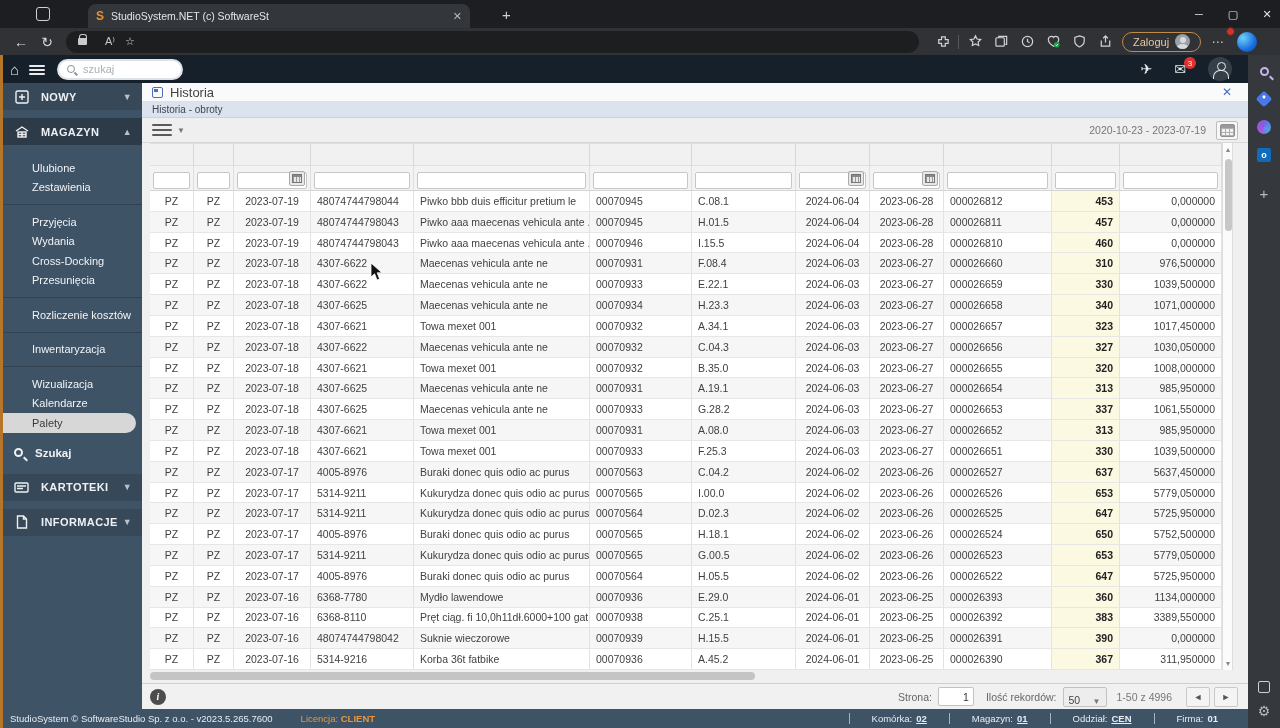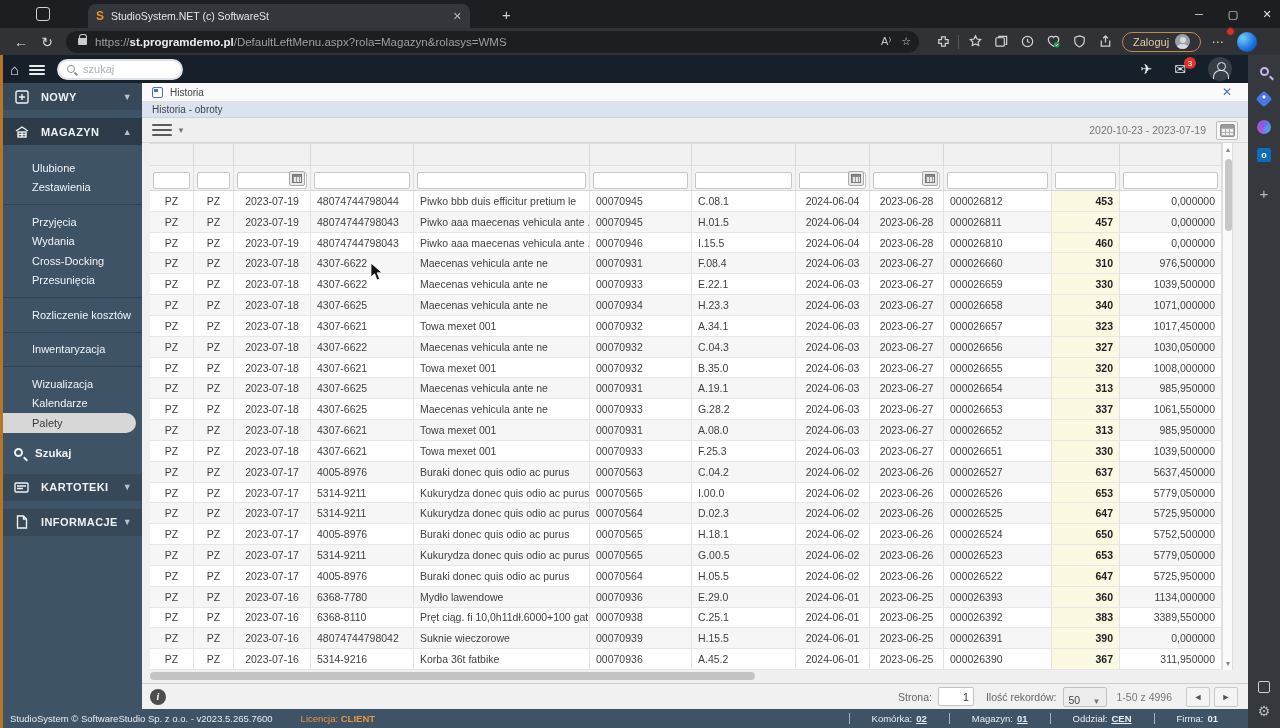--- a/index.html
+++ b/index.html
@@ -79,21 +79,21 @@
   .sdiv{height:1px;background:rgba(0,0,0,.2);margin:7px 0;}
   #searchrow{height:26px;display:flex;align-items:center;padding-left:14px;font-size:11.5px;font-weight:bold;margin-top:7px;}
   #searchrow .smag2{width:9px;height:9px;border:2px solid #eef1f4;border-radius:50%;position:relative;margin-right:12px;}
   #searchrow .smag2:after{content:"";position:absolute;left:7px;top:8px;width:5px;height:2px;background:#eef1f4;transform:rotate(45deg);}
 
   
   #content{position:absolute;left:142px;top:83px;width:1106px;height:626px;background:#f0f0f0;}
   #wintitle{height:19px;background:#fafafa;border-bottom:1px solid #e0e0e0;display:flex;align-items:center;padding:0 10px;}
   .win-ic{width:11px;height:11px;border:1.5px solid #4a6fbf;border-radius:2px;position:relative;margin-right:7px;}
   .win-ic:before{content:"";position:absolute;left:1px;top:1px;width:4px;height:3px;background:#4a6fbf;}
-  #wintitle .t{font-size:10px;color:#444;}
+  #wintitle .t{font-size:13px;color:#444;}
   .winclose{margin-left:auto;color:#4a6fbf;font-size:12px;font-weight:bold;margin-right:6px;}
   #winsub{height:16px;background:#dce3ee;border-bottom:1px solid #c9d2e0;display:flex;align-items:center;padding-left:10px;font-size:10px;color:#3d4550;}
   #gridbar{height:25px;background:#efefef;border-bottom:1px solid #d8d8d8;display:flex;align-items:center;padding:0 10px;}
   .burger{width:20px;}
   .burger i{display:block;height:2.5px;background:#5a5a5a;margin:2.5px 0;border-radius:1px;}
   .burgchev{color:#777;font-size:8px;margin-left:5px;}
   #daterange{margin-left:auto;font-size:10.5px;color:#777;margin-right:10px;}
   .cal-ico{display:inline-block;width:15px;height:13px;border:1px solid #8f8f8f;border-radius:2px;background:
     linear-gradient(#9a9a9a 0 3px,rgba(0,0,0,0) 3px),
     repeating-linear-gradient(90deg,#b0b0b0 0 1px,rgba(0,0,0,0) 1px 4px),
@@ -180,21 +180,20 @@
   <span class="wctl" style="left:1182px">─</span>
   <span class="wctl" style="left:1216px">▢</span>
   <span class="wctl" style="left:1250px">✕</span>
 </div>
 
 <div id="nav">
   <span class="navic" style="margin-left:8px">←</span>
   <span class="navic">↻</span>
   <div id="addrbar">
     <span class="lock"></span>
-    <span class="url"><span class="dim">https://</span><span class="host">st.programdemo.pl</span><span class="dim">/DefaultLeftMenu.aspx?rola=Magazyn&amp;rolasys=WMS</span></span>
     <span class="addr-ic">A⁾</span>
     <span class="addr-ic">☆</span>
   </div>
   <span class="ticon" style="margin-left:10px">
     <svg class="chrome-svg" width="15" height="15" viewBox="0 0 16 16">
         <path d="M4 6h3V3h4v3h3v4h-3v3H7v-3H4z"></path>
       </svg>
   </span>
   <span class="vsep"></span>
   <span class="ticon">

